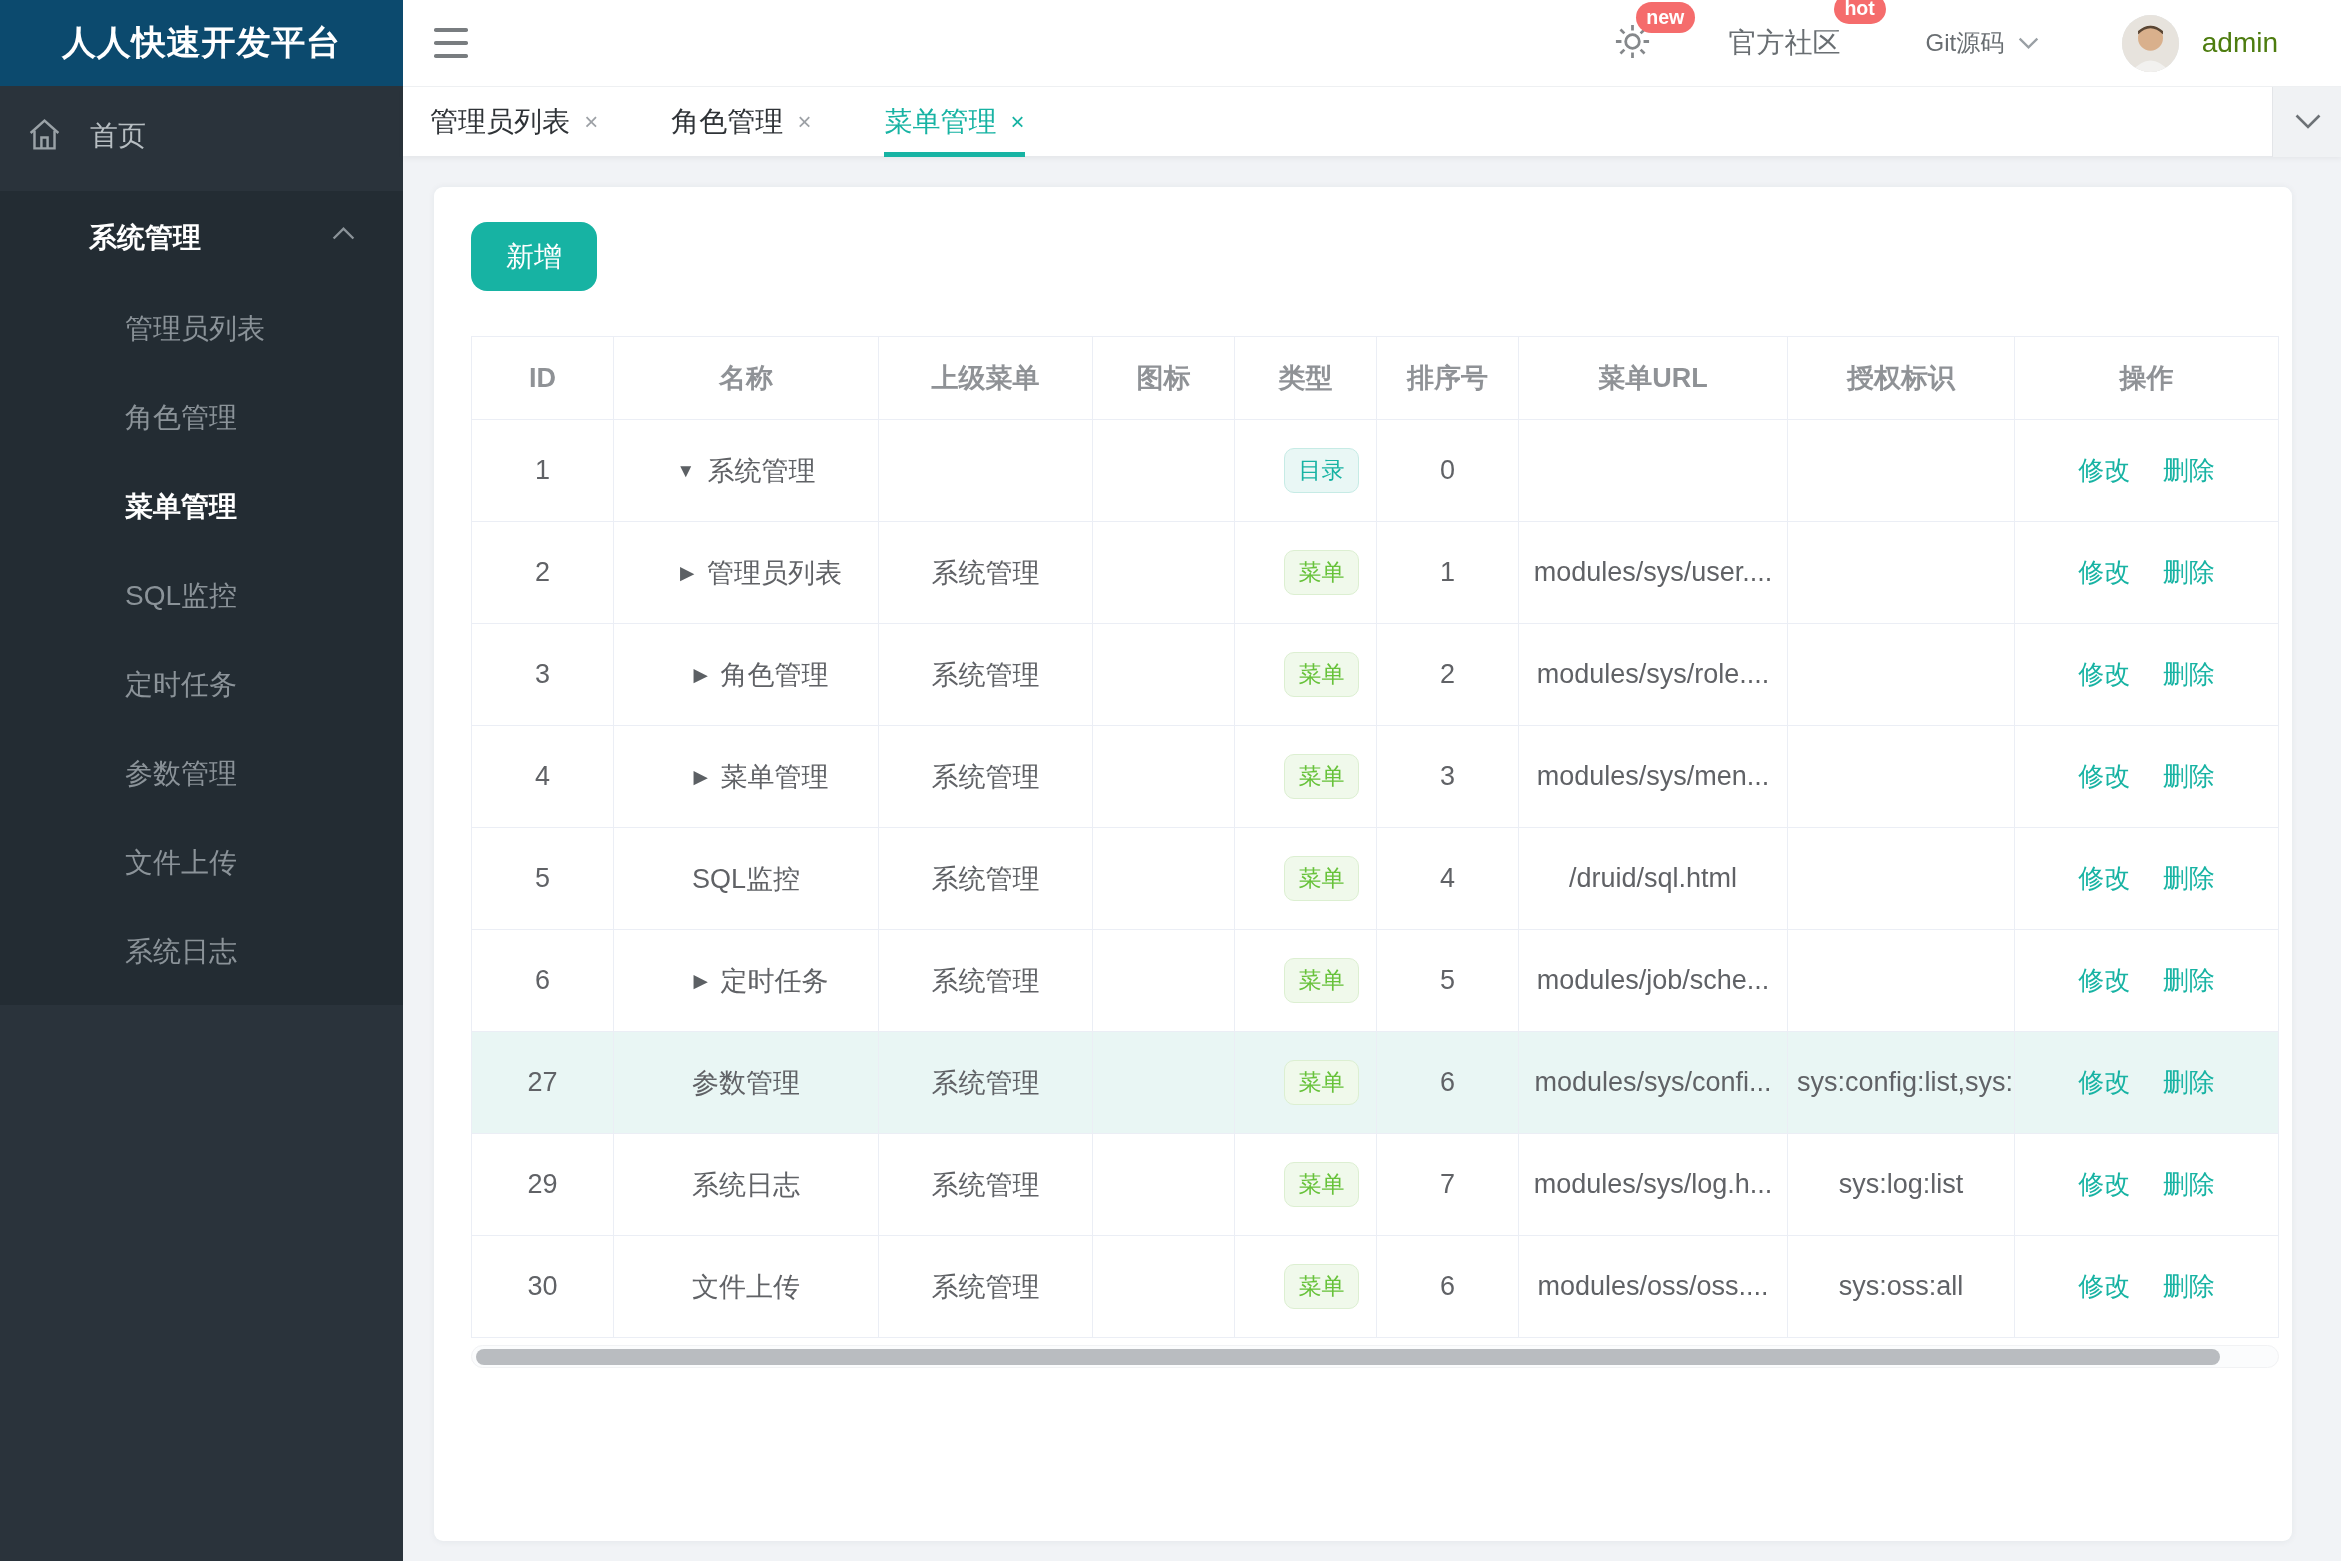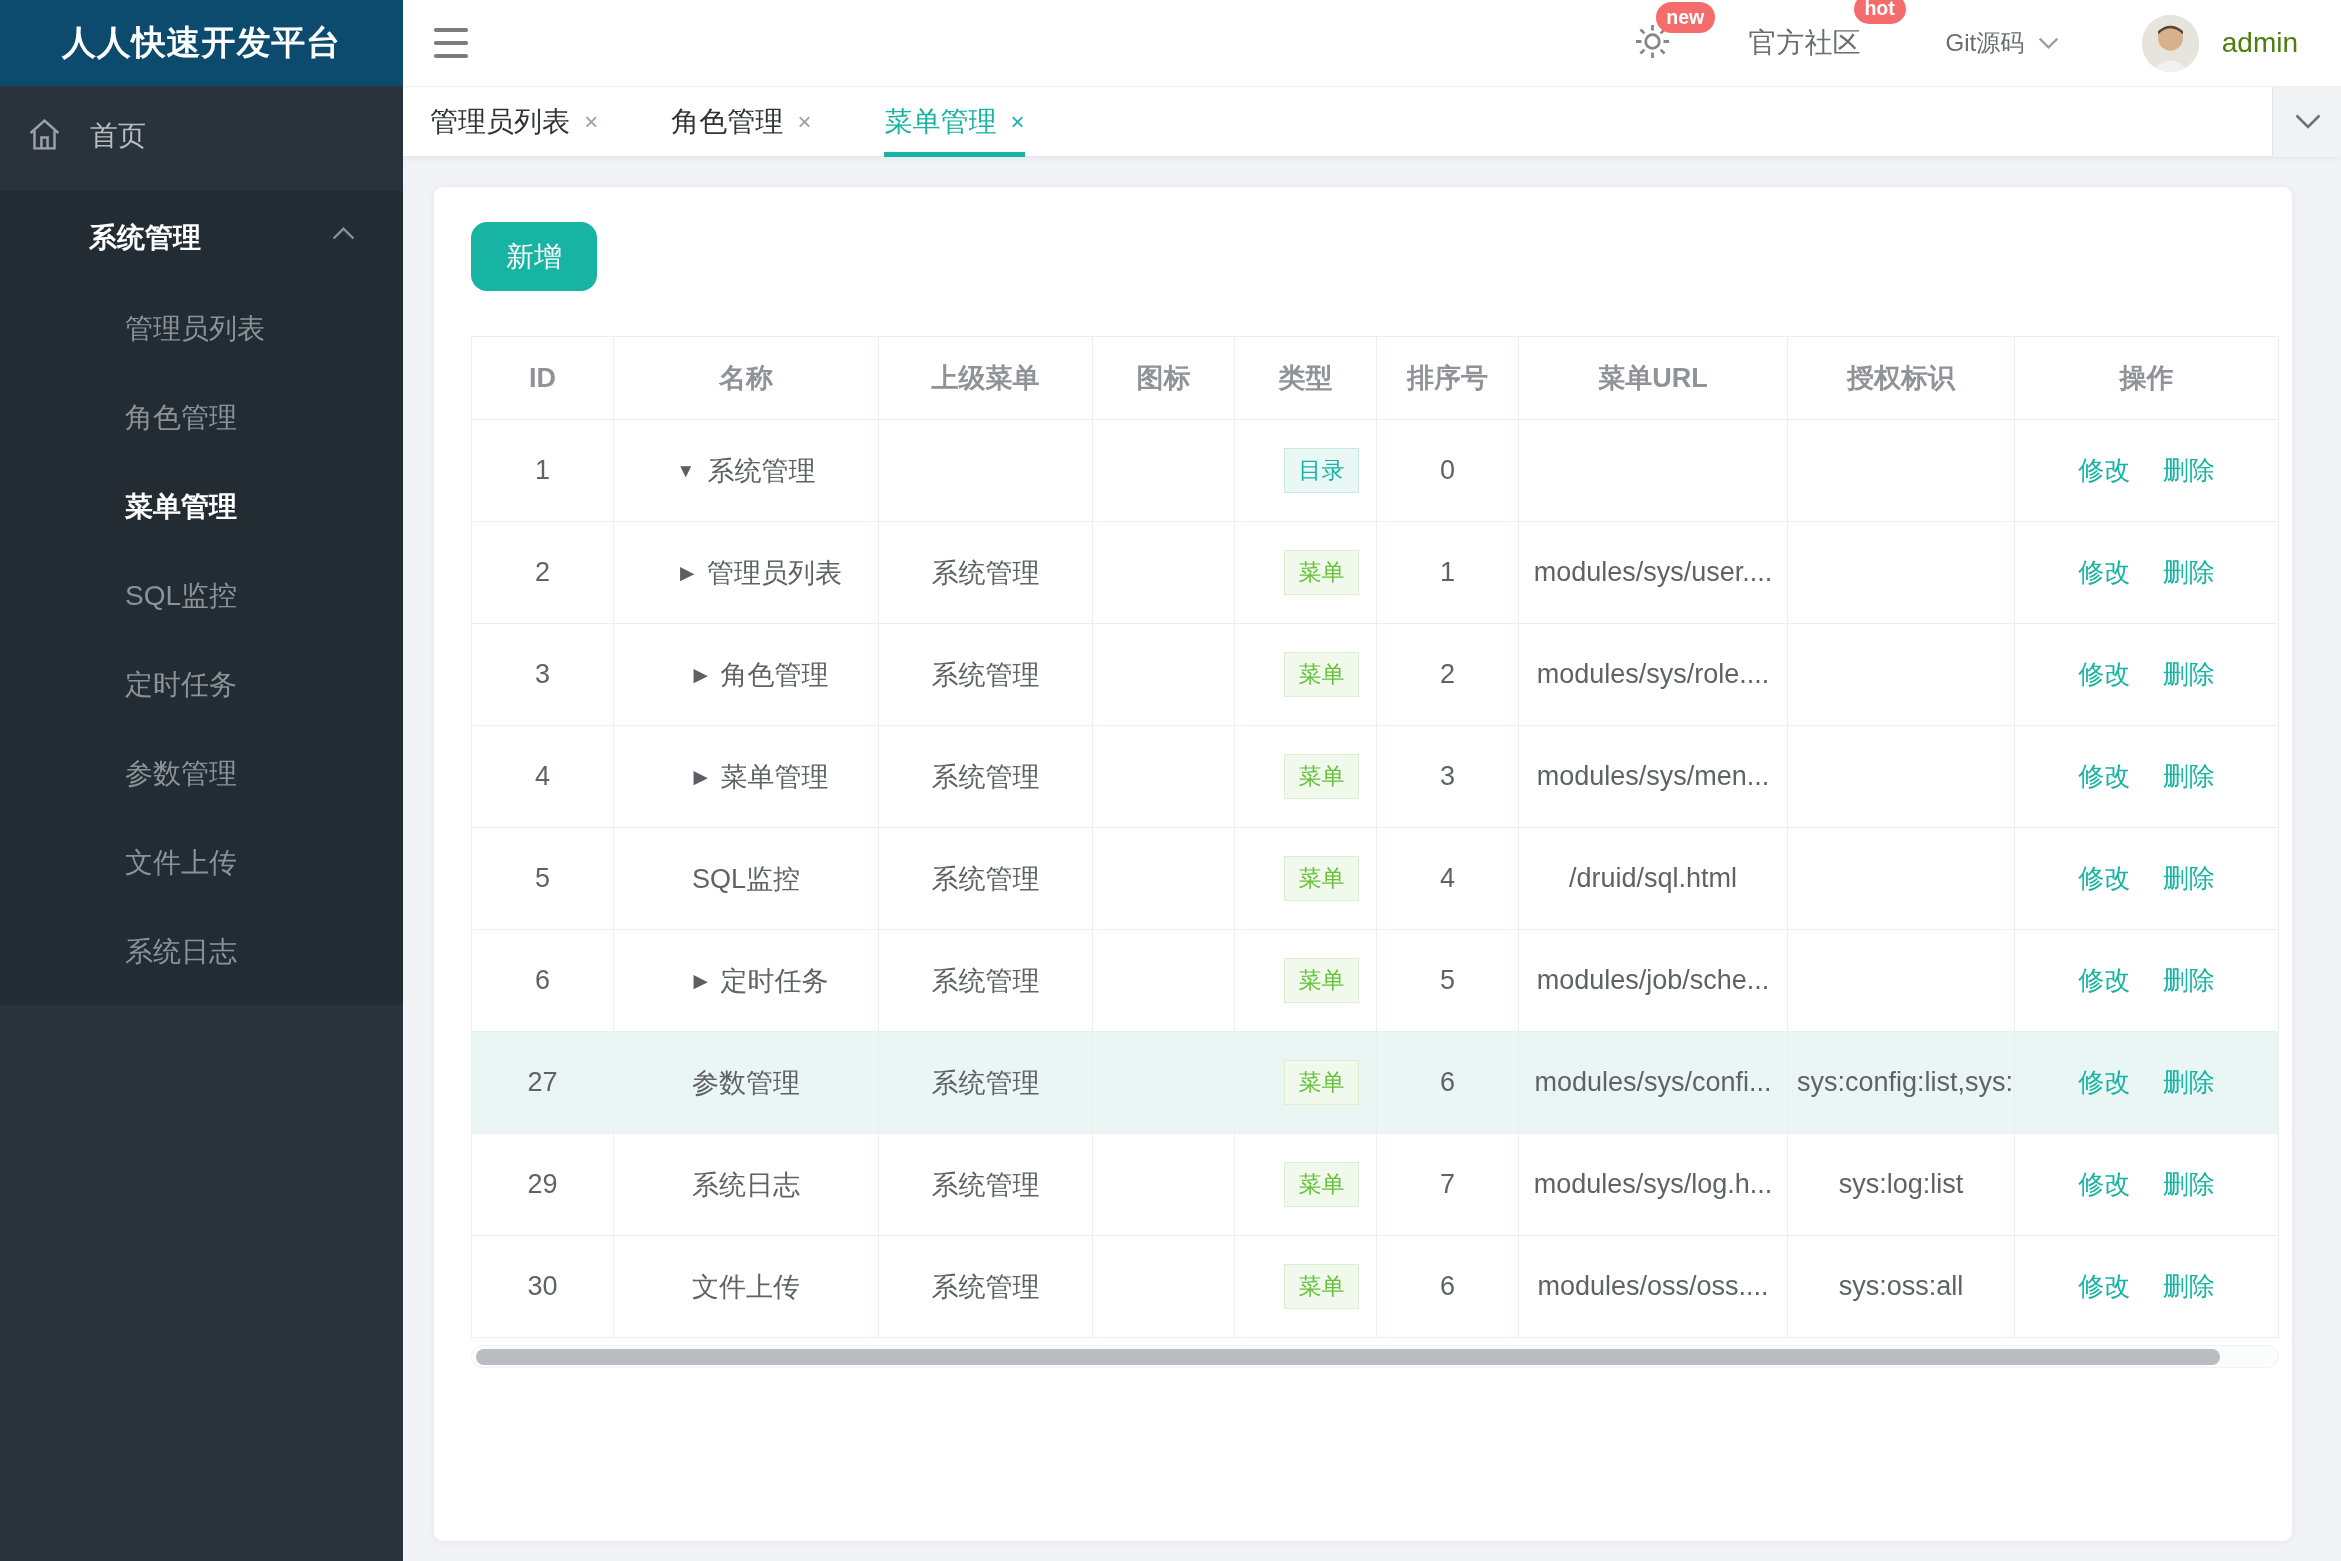--- a/index.html
+++ b/index.html
@@ -5,21 +5,21 @@
   html,body{margin:0;padding:0;}
   body{font-family:"Liberation Sans","DejaVu Sans",sans-serif;}
   .screen{position:relative;width:2342px;height:1562px;background:#f1f3f6;overflow:hidden;}
 
   
   .topbar{position:absolute;left:0;top:0;width:2342px;height:86px;background:#ffffff;z-index:30;}
   .logo{position:absolute;left:0;top:0;width:403px;height:86px;background:#0c4a6e;color:#fff;
         display:flex;align-items:center;justify-content:center;font-size:34px;font-weight:bold;letter-spacing:0.9px;}
   .hamburger{position:absolute;left:434px;top:28px;width:34px;height:30px;display:flex;flex-direction:column;justify-content:space-between;cursor:pointer;}
   .hamburger i{display:block;height:3.6px;background:#797d80;border-radius:1.8px;}
-  .top-right{position:absolute;right:44px;top:0;height:86px;display:flex;align-items:center;}
+  .top-right{position:absolute;right:64px;top:0;height:86px;display:flex;align-items:center;}
   .gear-wrap{position:relative;margin-right:77px;cursor:pointer;}
   .badge{background:#f56c6c;color:#fff;font-size:19.6px;font-weight:bold;line-height:1;
          padding:5.3px 10.7px;border-radius:16px;display:inline-block;}
   .badge-new{position:absolute;top:-19.6px;left:23px;}
   .community{position:relative;margin-right:85px;font-size:28px;color:#696e72;cursor:pointer;white-space:nowrap;}
   .badge-hot{position:absolute;top:-30px;right:-45px;}
   .gitlink{display:flex;align-items:center;margin-right:82px;font-size:24px;color:#696e72;cursor:pointer;white-space:nowrap;}
   .caret-svg{margin-left:12.5px;}
   .avatar{width:57px;height:57px;border-radius:50%;overflow:hidden;background:#dfe3e6;margin-right:23px;cursor:pointer;flex:none;}
   .admin-name{font-size:28px;color:#4d7c0f;cursor:pointer;}
@@ -52,21 +52,21 @@
   .btn-add{width:126px;height:69px;background:#17b3a3;color:#fff;font-size:28px;border:none;border-radius:16px;
            cursor:pointer;font-family:inherit;}
   .grid{border-collapse:collapse;margin-top:45px;table-layout:fixed;width:1808px;}
   .grid th,.grid td{border:0.9px solid #ebeef5;text-align:center;box-sizing:border-box;overflow:hidden;white-space:nowrap;}
   .grid th{height:83px;font-size:27px;font-weight:bold;color:#8f9296;background:#fff;padding:0 9px;}
   .grid td{height:102px;font-size:27px;color:#606266;padding:0 9px;}
   .grid th:last-child,.grid td:last-child{box-shadow:-14.2px 0 14.2px -14.2px rgba(0,0,0,.22);}
   .grid tr.hl td{background:#e9f6f4;}
   .name-wrap{display:inline-flex;align-items:center;}
   .tree-arrow{font-size:18.7px;color:#5c6064;margin-right:12.5px;cursor:pointer;}
-  .tag{display:inline-block;font-size:23px;line-height:1;padding:9.8px 13.4px;border-radius:0;border:0.9px solid transparent;margin-left:32px;}
+  .tag{display:inline-block;font-size:23px;line-height:1;padding:9.8px 13.4px;border-radius:10px;border:0.9px solid transparent;margin-left:32px;}
   .tag-dir{color:#17b3a3;background:#e9f7f5;border-color:#c6ebe5;}
   .tag-menu{color:#67c23a;background:#f0f9eb;border-color:#dcefd1;}
   .op-link{color:#17b3a3;margin:0 12.5px;cursor:pointer;text-decoration:none;font-size:26px;}
   .hscroll{width:1808px;height:23px;margin-top:7.1px;background:#fbfcfd;border:0.9px solid #f1f2f4;border-radius:11.6px;
            box-sizing:border-box;padding:2.7px 3.6px;}
   .hscroll .thumb{height:16px;width:97%;background:#b9bcc0;border-radius:8px;cursor:pointer;}
 </style>
 </head>
 <body>
 

